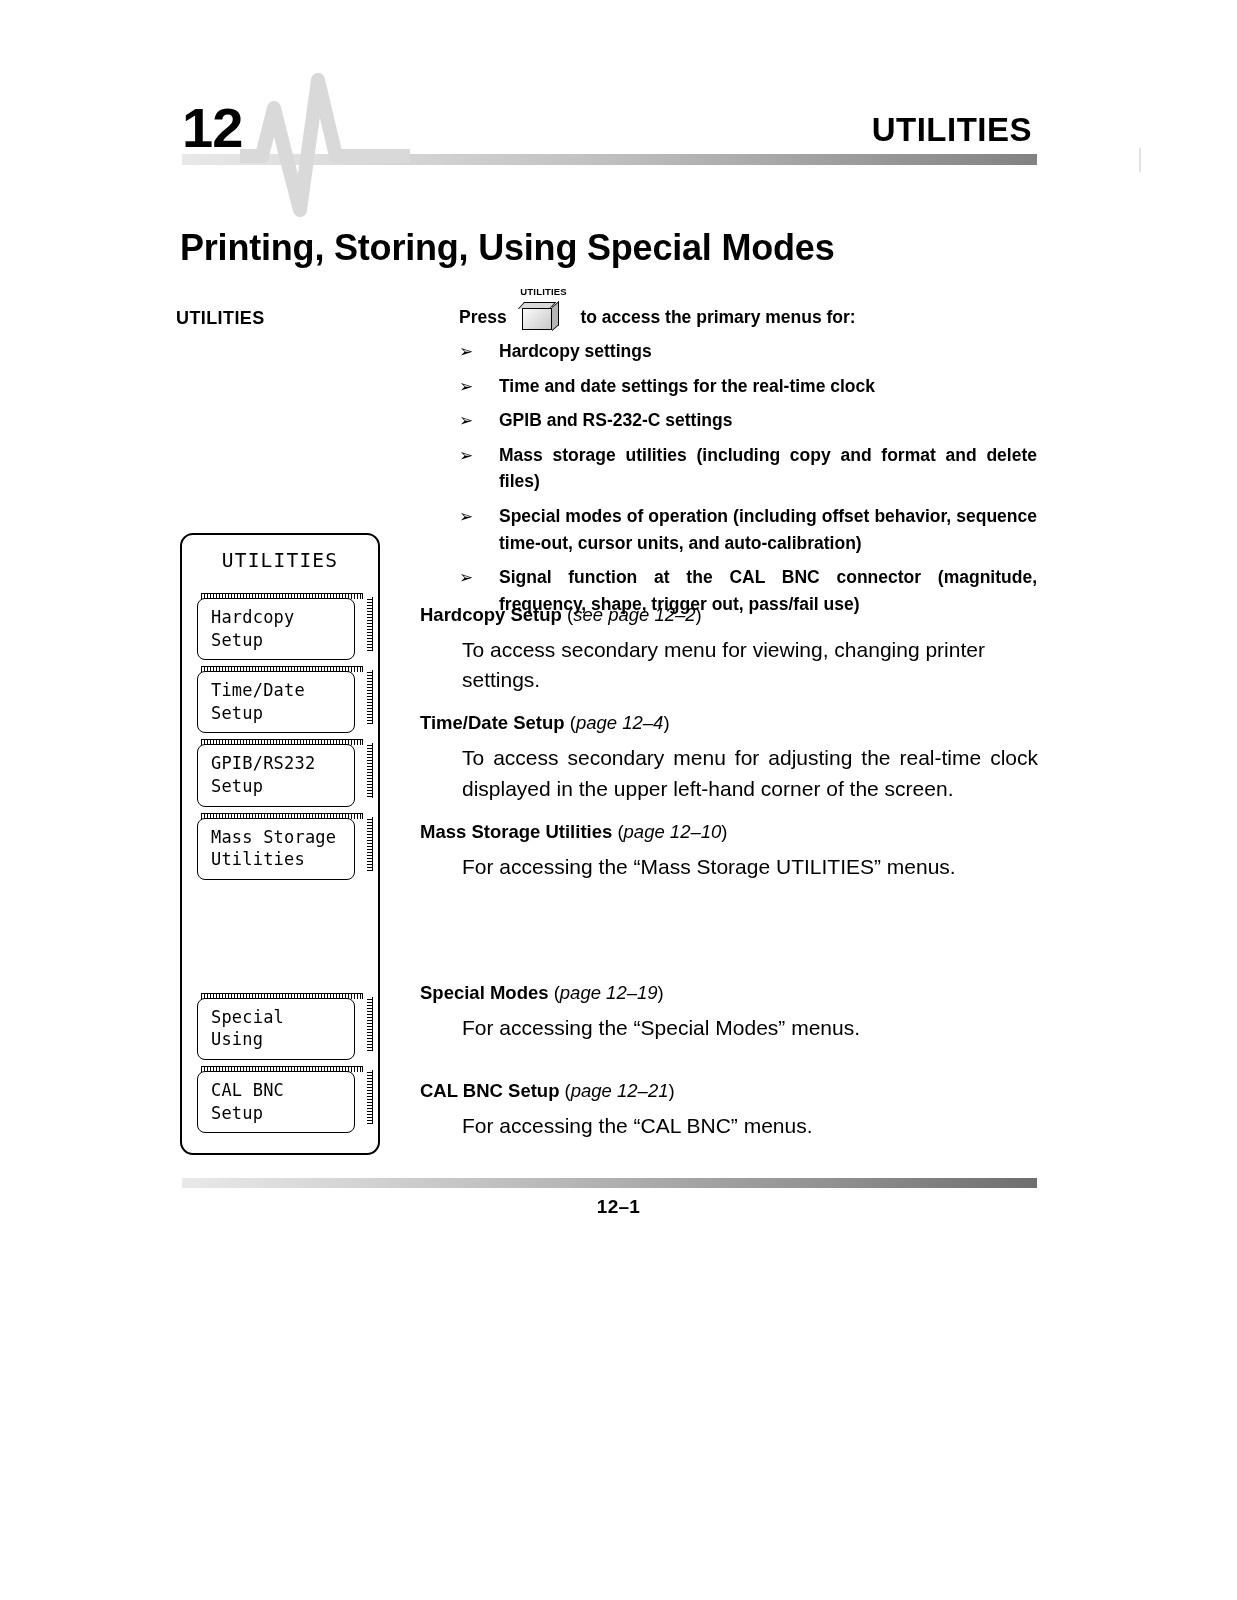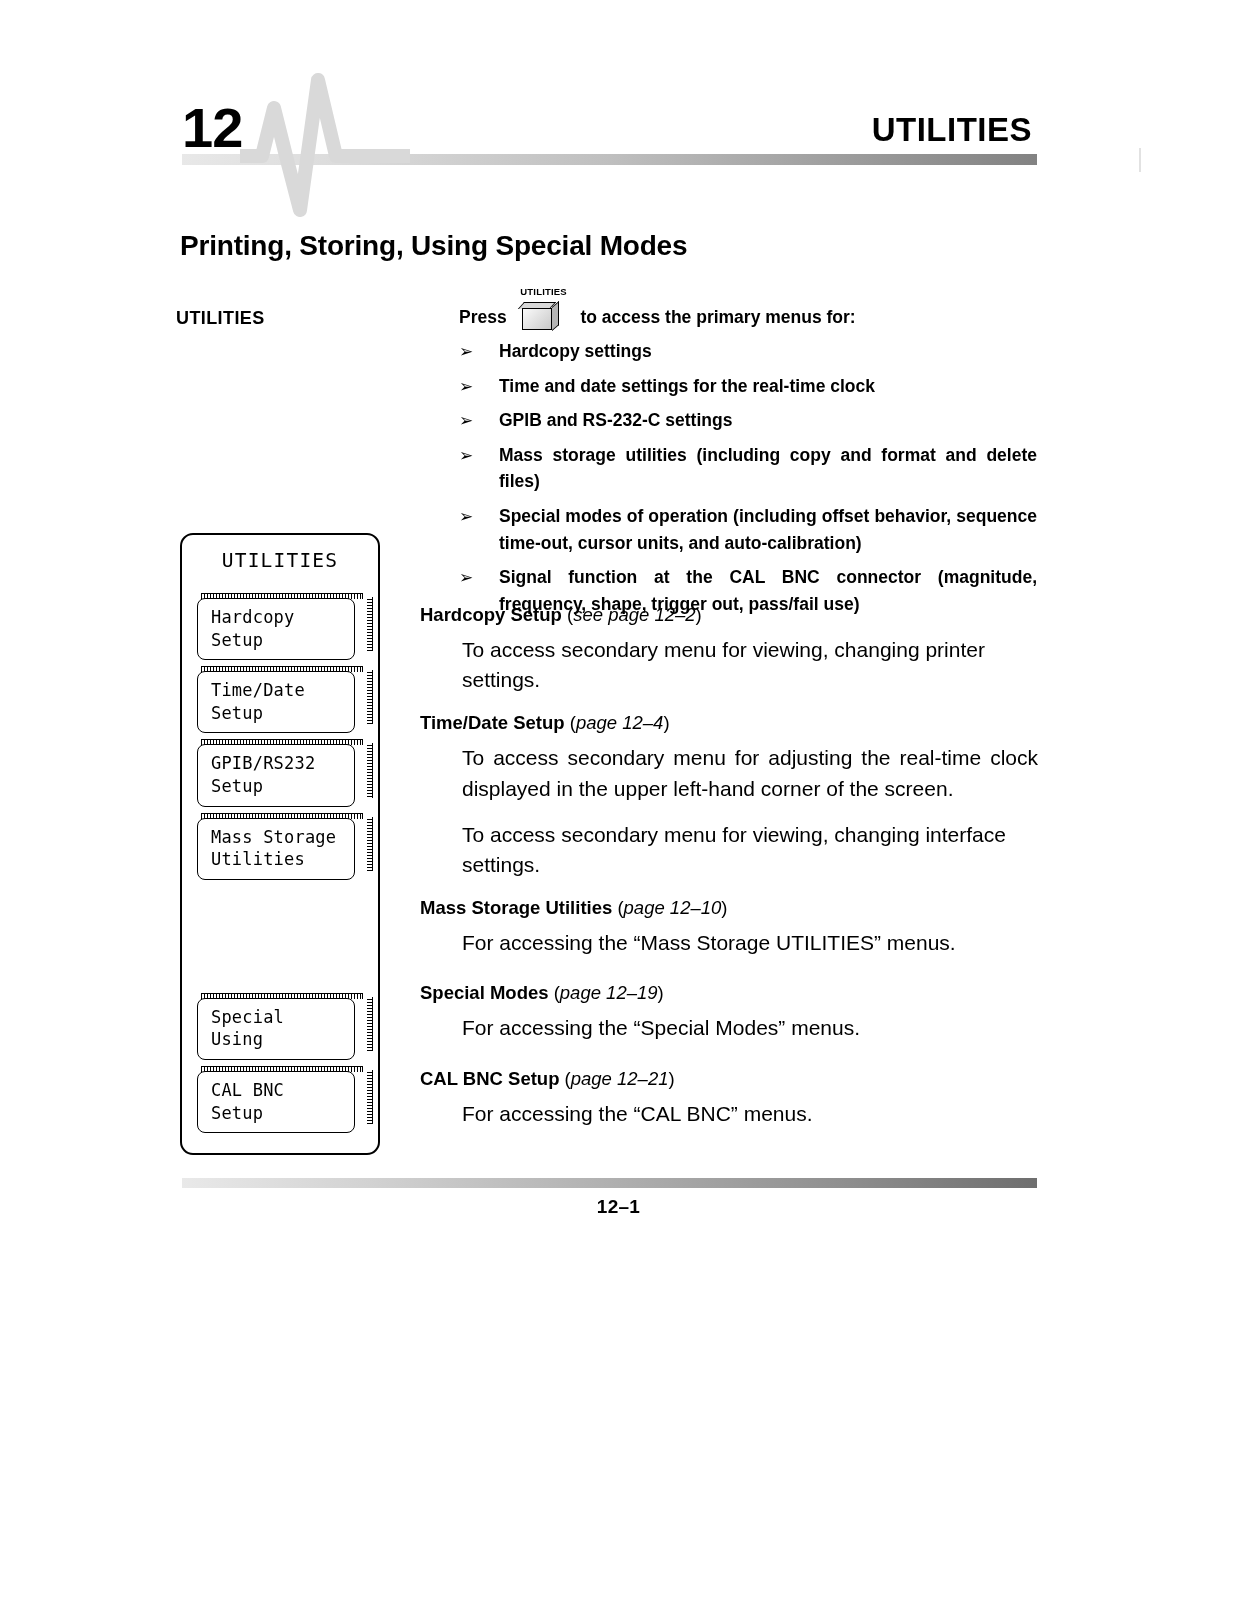--- a/index.html
+++ b/index.html
@@ -53,22 +53,22 @@
   .crop-mark {
     position: absolute;
     right: 96px; top: 136px;
     width: 2px; height: 24px;
     background: #e2e2e2;
   }
 
   
   .page-title {
     position: absolute;
-    left: 180px; top: 212px;
-    font-size: 28px;
+    left: 180px; top: 204px;
+    font-size: 36px;
     font-weight: bold;
     letter-spacing: -0.2px;
     line-height: 1.1;
   }
 
   
   .margin-label {
     position: absolute;
     left: 176px; top: 308px;
     font-size: 18px;
@@ -410,21 +410,20 @@
 
     <div class="entry">
       <div class="entry-head">
         <b>Time/Date Setup</b>
         <span>(</span><i>page 12–4</i><span>)</span>
       </div>
       <p class="entry-body">To access secondary menu for adjusting the real-time clock displayed in the upper left-hand corner of the screen.</p>
     </div>
 
     <div class="entry">
-      <p class="entry-body nojust">To access secondary menu for viewing, changing interface settings.</p>
     </div>
 
     <div class="entry">
       <div class="entry-head">
         <b>Mass Storage Utilities</b>
         <span>(</span><i>page 12–10</i><span>)</span>
       </div>
       <p class="entry-body nojust">For accessing the “Mass Storage UTILITIES” menus.</p>
     </div>
 
@@ -433,21 +432,21 @@
   <div class="entries-lower">
 
     <div class="entry">
       <div class="entry-head">
         <b>Special Modes</b>
         <span>(</span><i>page 12–19</i><span>)</span>
       </div>
       <p class="entry-body nojust">For accessing the “Special Modes” menus.</p>
     </div>
 
-    <div class="entry" style="margin-top:24px">
+    <div class="entry" style="margin-top:36px">
       <div class="entry-head">
         <b>CAL BNC Setup</b>
         <span>(</span><i>page 12–21</i><span>)</span>
       </div>
       <p class="entry-body nojust">For accessing the “CAL BNC” menus.</p>
     </div>
 
   </div>
 
   <div class="footer-rule"></div>

